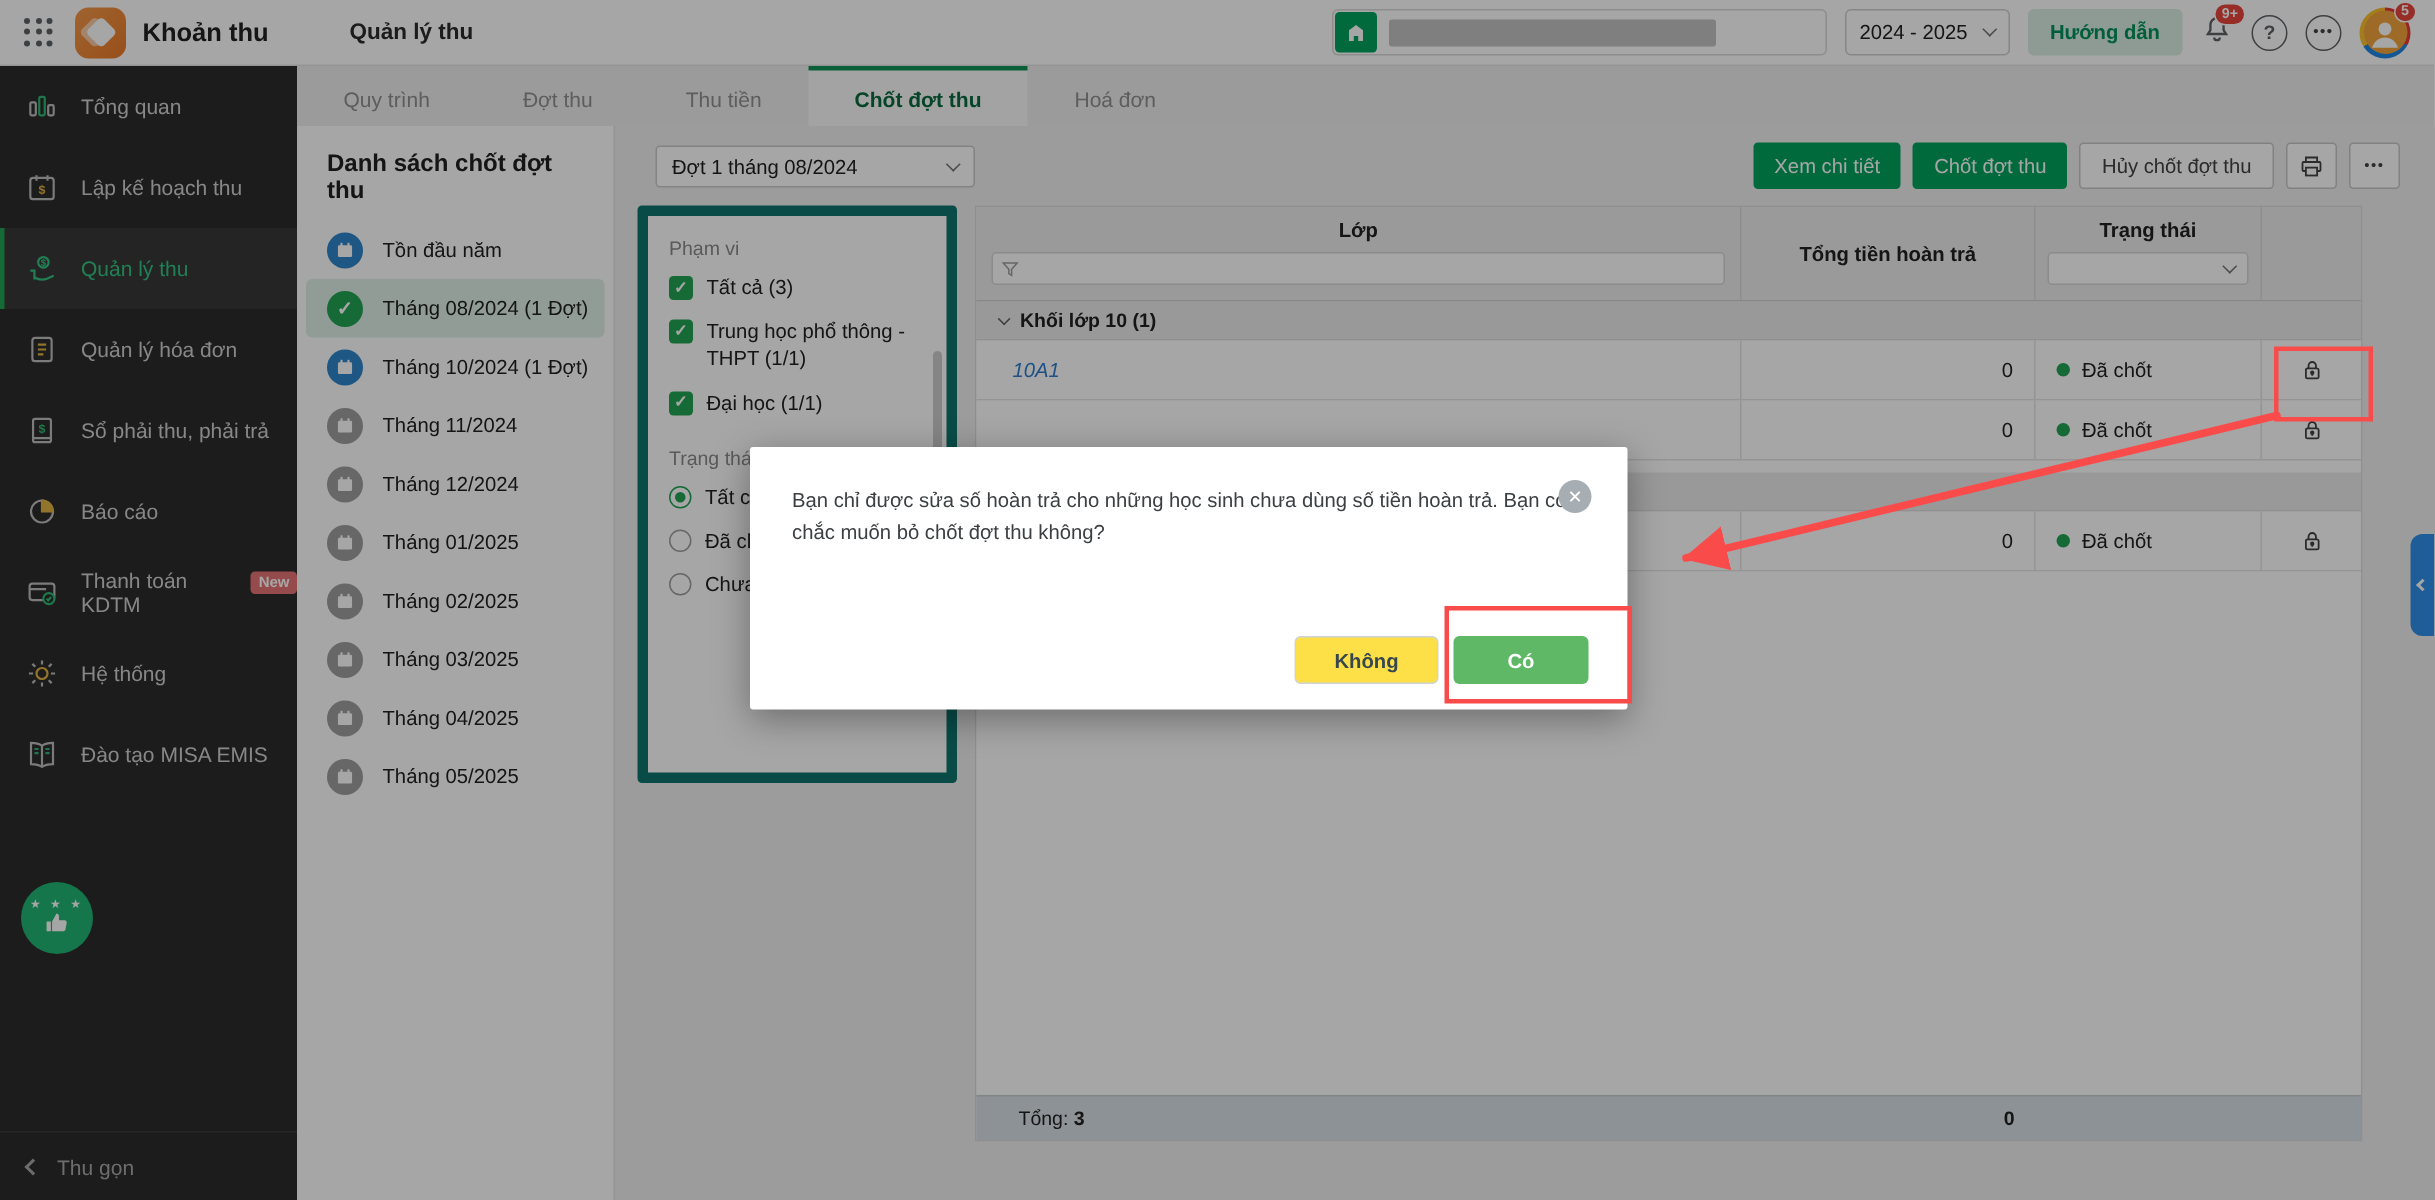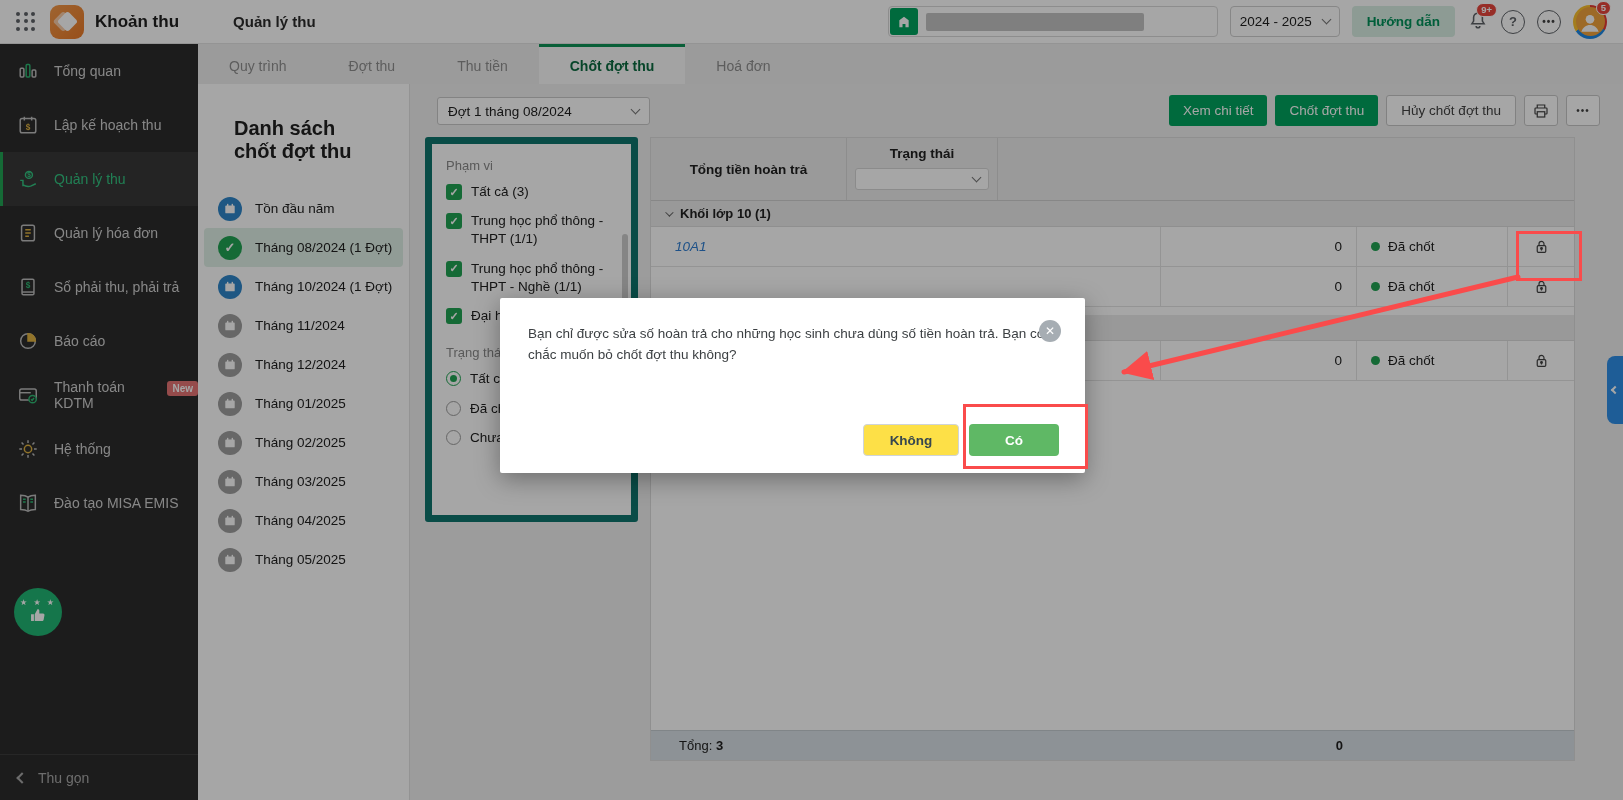--- a/index.html
+++ b/index.html
@@ -53,21 +53,21 @@
     display:flex;align-items:center;gap:12px;padding-left:18px;color:#a8a8a8;font-size:14px;cursor:pointer;}
   .chev-left{display:inline-block;width:8px;height:8px;border-left:2px solid #a8a8a8;border-bottom:2px solid #a8a8a8;transform:rotate(45deg);}
 
   
   .tabbar{position:absolute;left:198px;top:44px;width:1425px;height:40px;background:#efefef;display:flex;z-index:2;}
   .tab{height:40px;display:flex;align-items:center;padding:0 31px;font-size:14px;color:#8f8f8f;cursor:pointer;border-top:3px solid transparent;}
   .tab.active{color:#0c6b40;font-weight:bold;background:#fafafa;border-top:3px solid #0e9257;}
 
   
   .periods{position:absolute;left:198px;top:84px;width:212px;height:716px;background:#fff;border-right:1px solid #e2e2e2;z-index:1;}
-  .periods h3{margin:16px;padding:17px 14px 10px 20px;font-size:20px;}
+  .periods h3{margin:0;padding:17px 14px 10px 20px;font-size:16px;}
   .pitem{height:39px;margin:0 6px;display:flex;align-items:center;gap:13px;padding-left:14px;border-radius:4px;font-size:13.5px;cursor:pointer;}
   .pitem.sel{background:#dff0e6;}
   .pic{width:24px;height:24px;border-radius:50%;display:flex;align-items:center;justify-content:center;flex:0 0 auto;}
   .pic.blue{background:#2e86c9;} .pic.gray{background:#9e9e9e;} .pic.green{background:#21a353;}
   .pic .chk{color:#fff;font-size:13px;font-weight:bold;}
 
   
   .filterwrap{position:absolute;left:420px;top:84px;width:230px;height:716px;z-index:1;}
   .batch-select{position:absolute;left:17px;top:13px;width:213px;height:28px;background:#fff;border:1px solid #c9c9c9;
     border-radius:3px;display:flex;align-items:center;justify-content:space-between;padding:0 10px;font-size:13.5px;cursor:pointer;}
@@ -400,24 +400,20 @@
       <div class="fopt">
         <span class="cb"></span>
         <span>Tất cả (3)</span>
       </div>
       <div class="fopt">
         <span class="cb"></span>
         <span>Trung học phổ thông - THPT (1/1)</span>
       </div>
       <div class="fopt">
         <span class="cb"></span>
-        <span>Trung học phổ thông - THPT - Nghề (1/1)</span>
-      </div>
-      <div class="fopt">
-        <span class="cb"></span>
         <span>Đại học (1/1)</span>
       </div>
       <div class="flabel" style="margin-top:20px;">Trạng thái</div>
       <div class="fopt">
         <span class="radio on"></span>
         <span>Tất cả</span>
       </div>
       <div class="fopt">
         <span class="radio"></span>
         <span>Đã chốt</span>
@@ -439,20 +435,29 @@
         <path d="M7 8V4h10v4"></path>
           <rect x="4" y="8" width="16" height="8" rx="1"></rect>
           <rect x="7" y="13" width="10" height="7" fill="#fff"></rect>
       </svg>
     </div>
     <div class="iconbtn dots3"></div>
   </div>
 
   <section class="table">
     <div class="thead">
+      <div class="th c1">
+        <div class="lbl">Lớp</div>
+        <div class="filter-input">
+          <svg width="11" height="11" viewBox="0 0 12 12">
+            <path d="M1 1.5h10L7 6v4.5L5 9.2V6z" fill="none" stroke="#9e9e9e" stroke-width="1.1"></path>
+          </svg>
+          <input type="text" value="" style="">
+        </div>
+      </div>
       <div class="th c2">
           <div class="lbl" style="height:63px;">Tổng tiền hoàn trả</div>
         </div>
       <div class="th c3">
         <div class="lbl">Trạng thái</div>
         <div class="hselect">
           <span class="chev"></span>
         </div>
       </div>
       <div class="th c4"></div>

